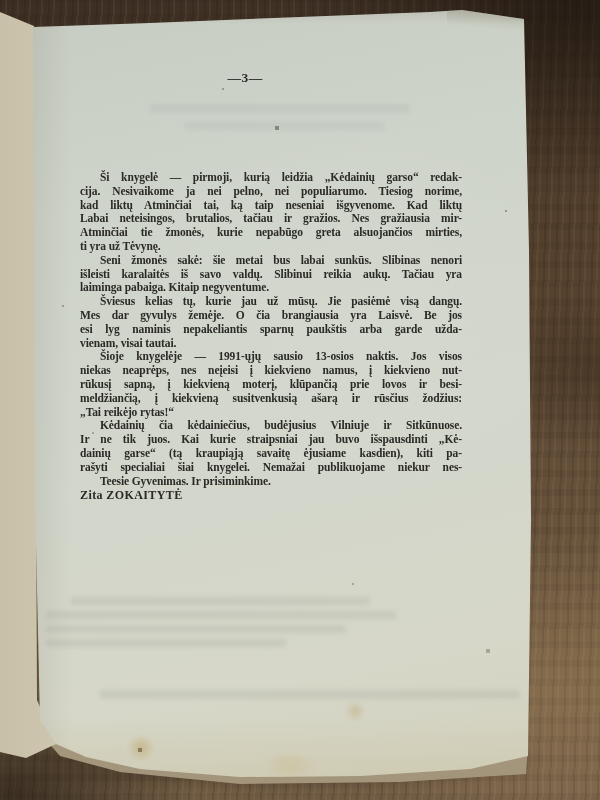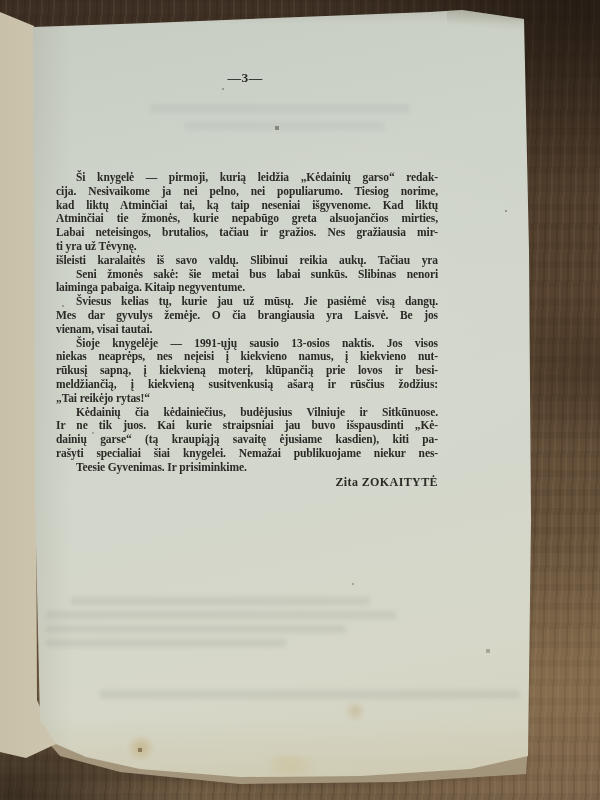--- a/index.html
+++ b/index.html
@@ -66,27 +66,27 @@
   .specks{position:absolute;left:0;top:0;width:2px;height:2px;background:transparent;
     box-shadow:276px 127px 0 1px rgba(60,52,40,.45),505px 210px 0 0 rgba(60,52,40,.4),
       62px 305px 0 0 rgba(60,52,40,.35),487px 650px 0 1px rgba(70,60,45,.3),
       222px 88px 0 0 rgba(60,52,40,.35),352px 583px 0 0 rgba(60,52,40,.3),
       92px 432px 0 0 rgba(60,52,40,.3),139px 749px 0 1px rgba(90,70,40,.55);}
 
   
   .page-number{position:absolute;left:66px;top:70px;width:382px;text-align:center;
     transform:translateX(-12px);font:700 13.5px/16px "Liberation Serif","DejaVu Serif",serif;
     color:#2b2a26;letter-spacing:.5px;}
-  .text-block{position:absolute;left:56px;top:171px;width:382px;color:#2b2a26;}
+  .text-block{position:absolute;left:80px;top:171px;width:382px;color:#2b2a26;}
   .line{font:700 11.5px/13.8px "Liberation Serif","DejaVu Serif",serif;
     letter-spacing:-.1px;text-align:justify;text-align-last:justify;white-space:normal;}
   .line.last{text-align-last:left;}
   .line.first{text-indent:20px;}
   .signature{font:700 12px/14px "Liberation Serif","DejaVu Serif",serif;
-    text-align:right;letter-spacing:.4px;margin-top:0;}
+    text-align:left;letter-spacing:.4px;margin-top:0;}
 </style>
 </head>
 <body>
 
 <div class="scene">
   <div class="wood"></div>
   <div class="page-shadow"></div>
   <div class="under-pages"></div>
   <div class="left-page-edge"></div>
 
@@ -105,28 +105,29 @@
     <div class="stain s2"></div>
     <div class="stain s3"></div>
     <div class="specks"></div>
 
     <div class="page-number">—3—</div>
 
     <div class="text-block">
       <div class="line first">Ši knygelė — pirmoji, kurią leidžia „Kėdainių garso“ redak-</div>
         <div class="line">cija. Nesivaikome ja nei pelno, nei populiarumo. Tiesiog norime,</div>
         <div class="line">kad liktų Atminčiai tai, ką taip neseniai išgyvenome. Kad liktų</div>
+        <div class="line">Labai neteisingos, brutalios, tačiau ir gražios. Nes gražiausia mir-</div>
         <div class="line">Atminčiai tie žmonės, kurie nepabūgo greta alsuojančios mirties,</div>
-        <div class="line">Labai neteisingos, brutalios, tačiau ir gražios. Nes gražiausia mir-</div>
         <div class="line last">ti yra už Tėvynę.</div>
+        <div class="line first">Seni žmonės sakė: šie metai bus labai sunkūs. Slibinas nenori</div>
         <div class="line">išleisti karalaitės iš savo valdų. Slibinui reikia aukų. Tačiau yra</div>
-        <div class="line first">Seni žmonės sakė: šie metai bus labai sunkūs. Slibinas nenori</div>
         <div class="line last">laiminga pabaiga. Kitaip negyventume.</div>
         <div class="line first">Šviesus kelias tų, kurie jau už mūsų. Jie pasiėmė visą dangų.</div>
         <div class="line">Mes dar gyvulys žemėje. O čia brangiausia yra Laisvė. Be jos</div>
+        <div class="line">esi lyg naminis nepakeliantis sparnų paukštis arba garde užda-</div>
         <div class="line last">vienam, visai tautai.</div>
         <div class="line first">Šioje knygelėje — 1991-ųjų sausio 13-osios naktis. Jos visos</div>
         <div class="line">niekas neaprėps, nes neįeisi į kiekvieno namus, į kiekvieno nut-</div>
         <div class="line">rūkusį sapną, į kiekvieną moterį, klūpančią prie lovos ir besi-</div>
         <div class="line">meldžiančią, į kiekvieną susitvenkusią ašarą ir rūsčius žodžius:</div>
         <div class="line last">„Tai reikėjo rytas!“</div>
         <div class="line first">Kėdainių čia kėdainiečius, budėjusius Vilniuje ir Sitkūnuose.</div>
         <div class="line">Ir ne tik juos. Kai kurie straipsniai jau buvo išspausdinti „Kė-</div>
         <div class="line">dainių garse“ (tą kraupiąją savaitę ėjusiame kasdien), kiti pa-</div>
         <div class="line">rašyti specialiai šiai knygelei. Nemažai publikuojame niekur nes-</div>

